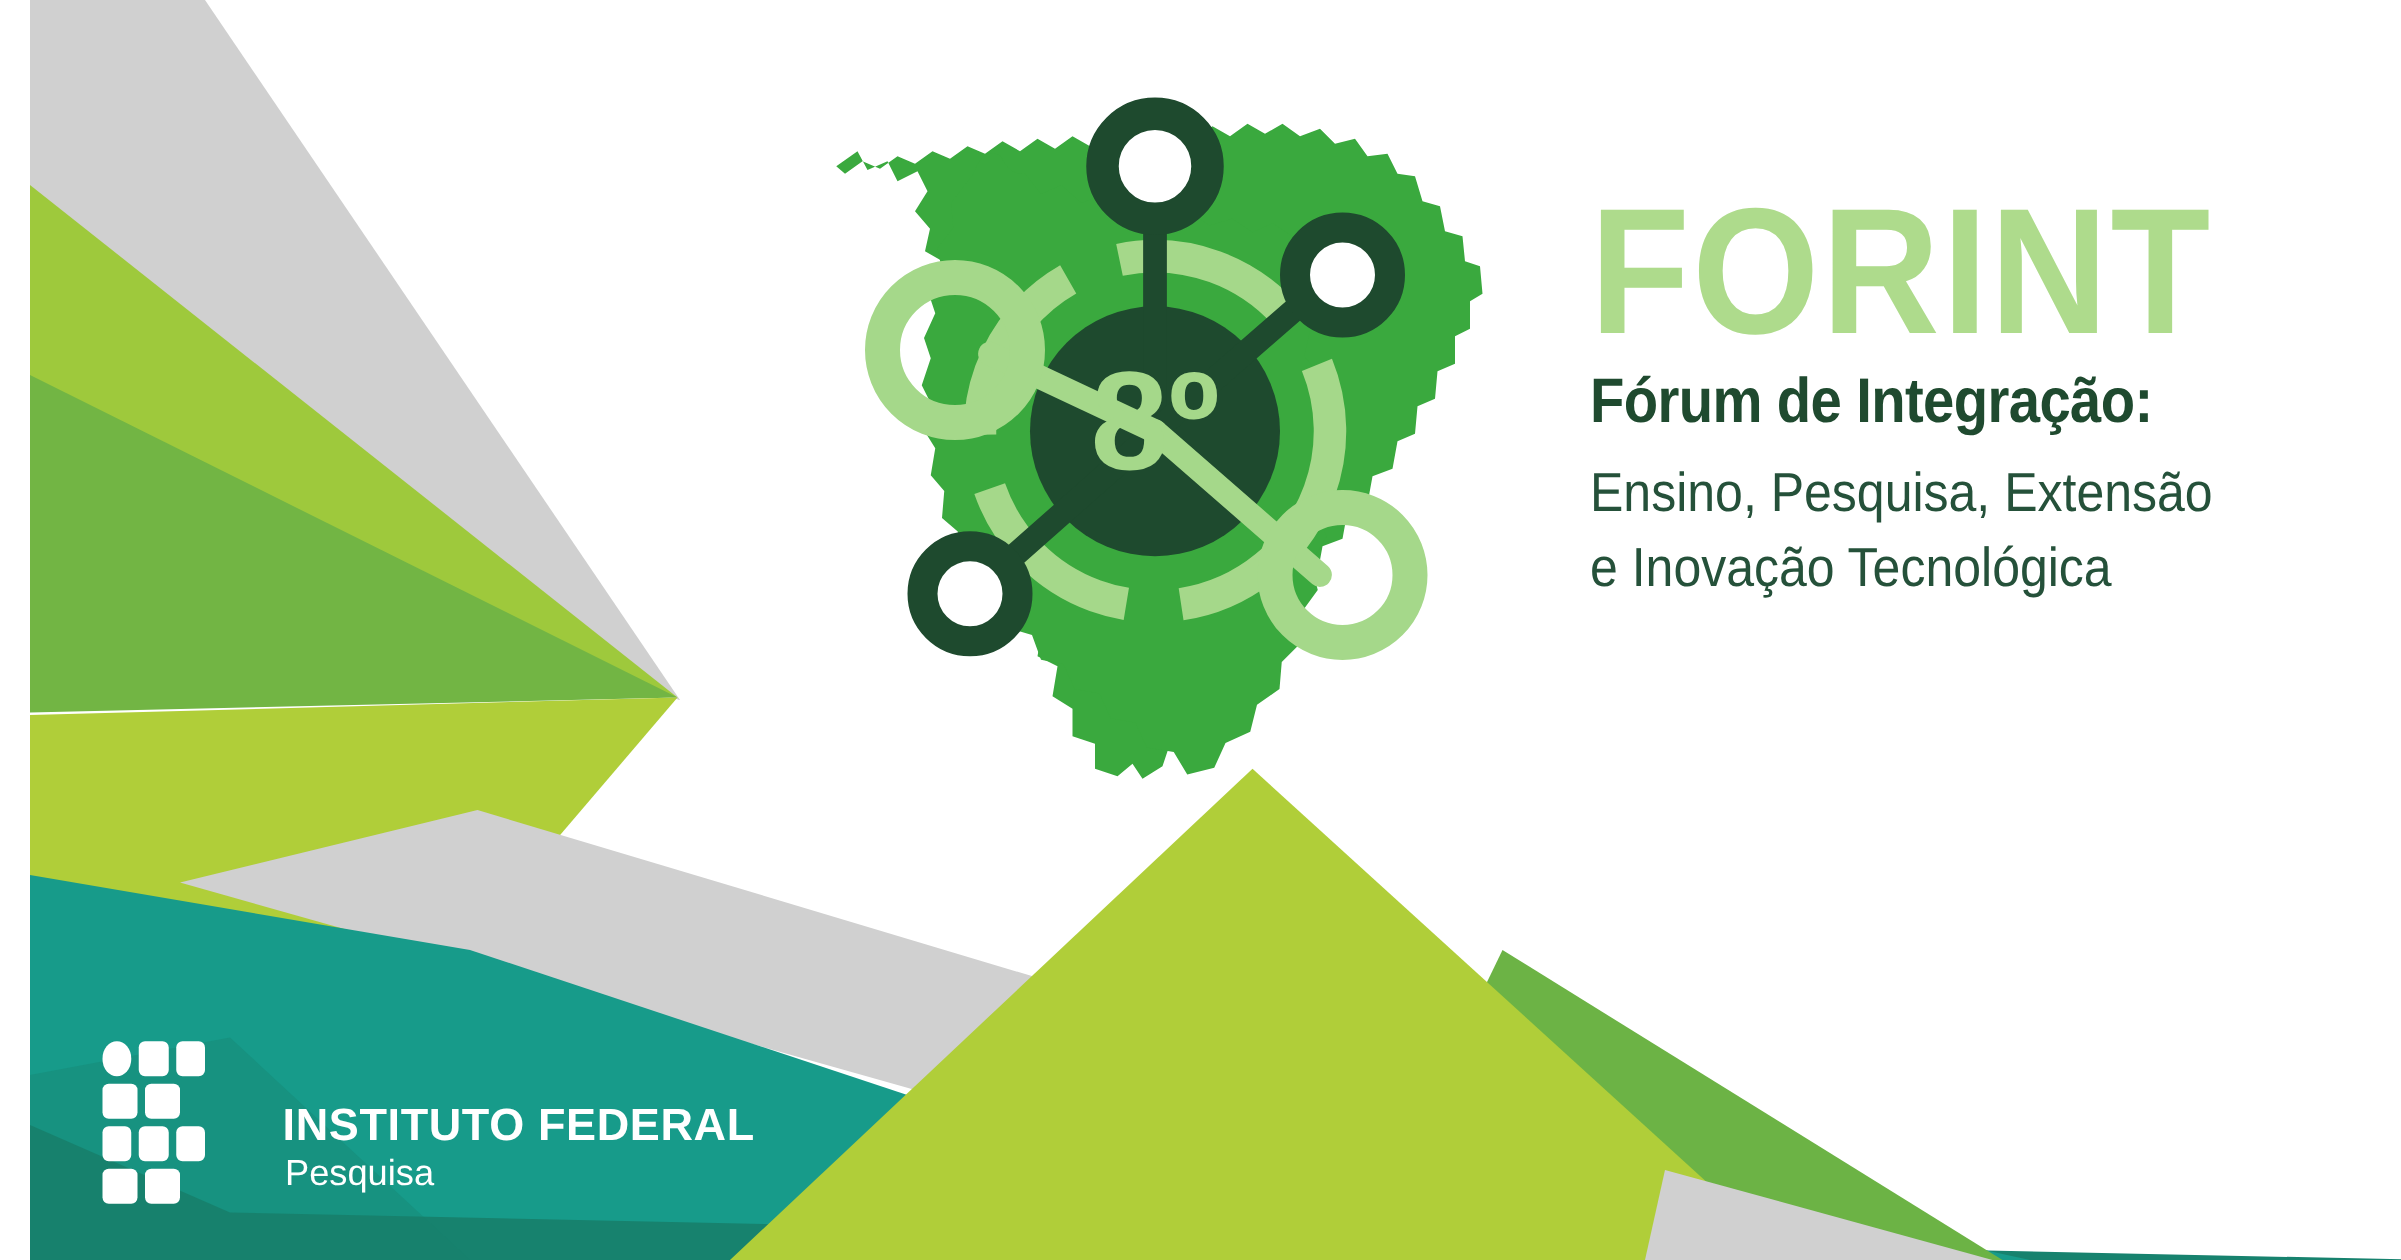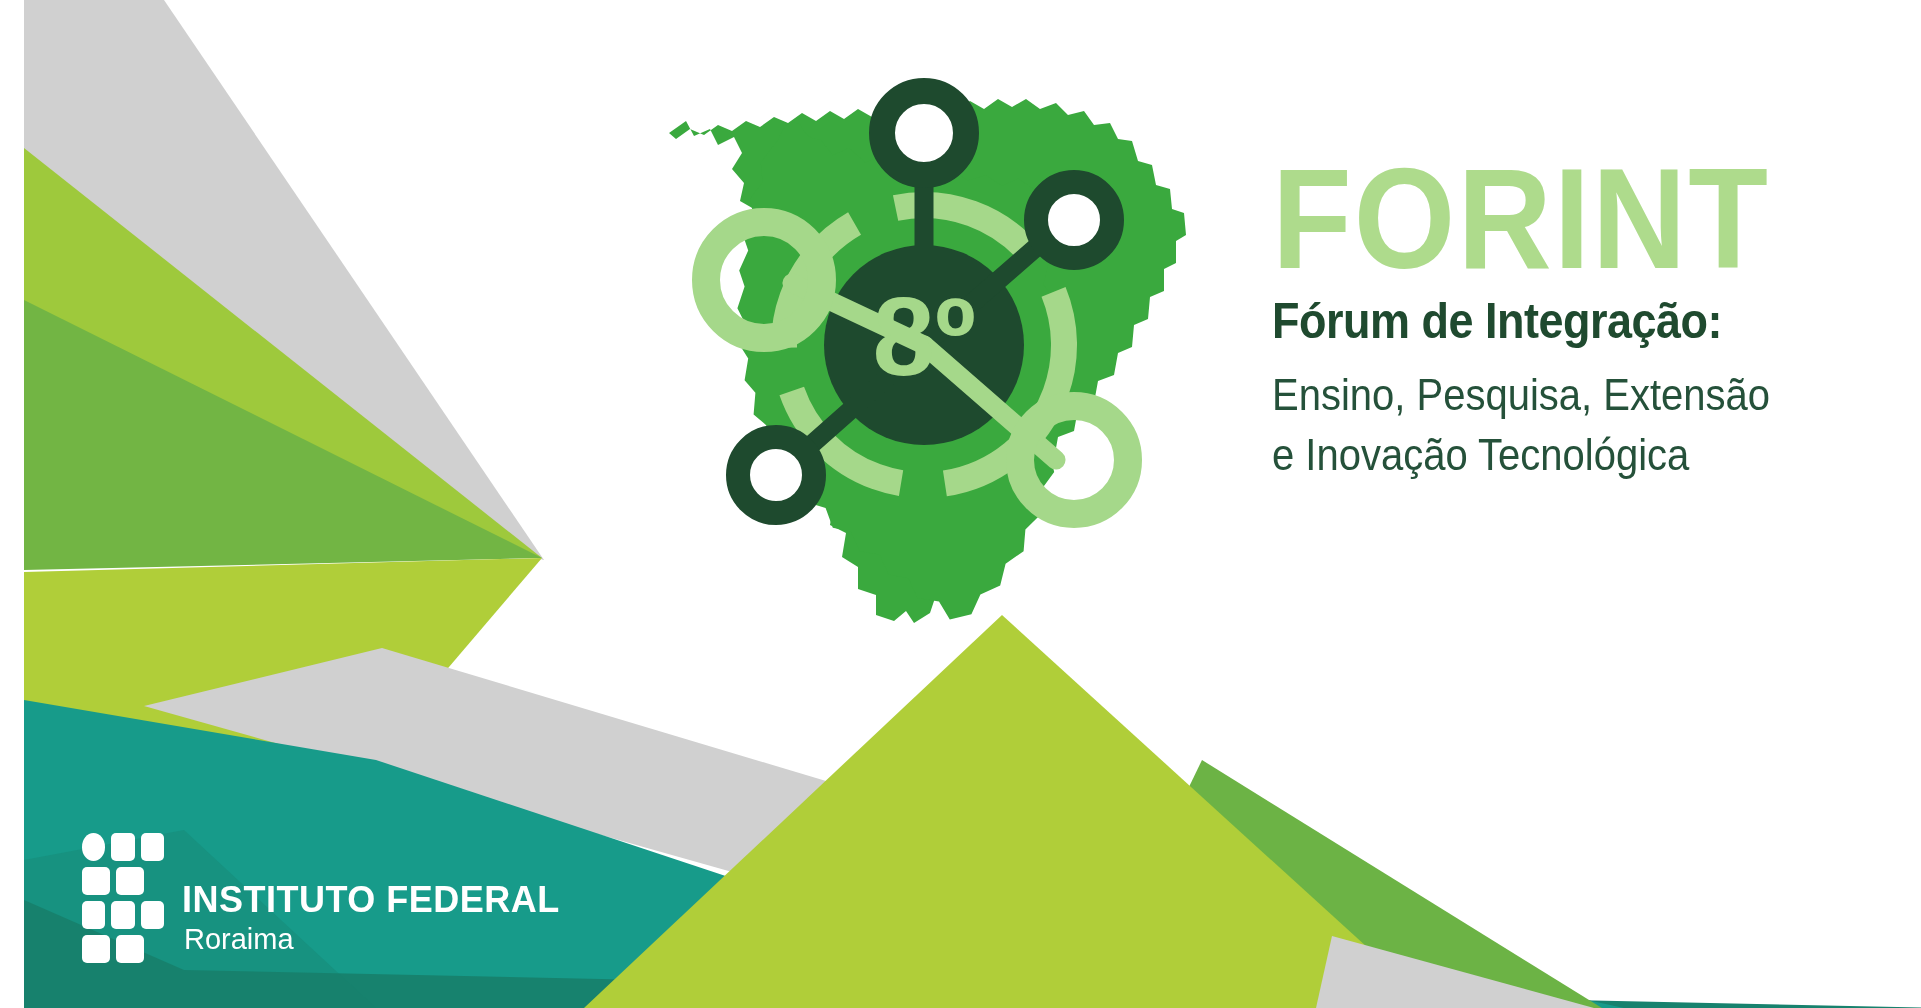--- a/index.html
+++ b/index.html
@@ -74,20 +74,21 @@
   }
   .desc-line { display:block; }
 
   
   #ifrr-logo {
     position:absolute;
     left:58px; top:833px;
     z-index:5;
     display:flex;
     align-items:flex-end;
+    gap:44px;
   }
   #ifrr-grid {
     width:82px;
     display:flex;
     flex-direction:column;
     gap:6px;
   }
   .ifrr-row { display:flex; gap:6px; height:28px; }
   .ifrr-cell {
     width:28px; height:28px;
@@ -253,17 +254,17 @@
         <span class="ifrr-cell"></span>
         <span class="ifrr-cell"></span>
       </div>
       <div class="ifrr-row">
         <span class="ifrr-cell"></span>
         <span class="ifrr-cell"></span>
       </div>
     </div>
     <div id="ifrr-text">
       <div id="ifrr-name">INSTITUTO FEDERAL</div>
-      <div id="ifrr-campus">Roraima</div>
+      <div id="ifrr-campus">Pesquisa</div>
     </div>
   </div>
 
 </div>
 
 </body></html>

